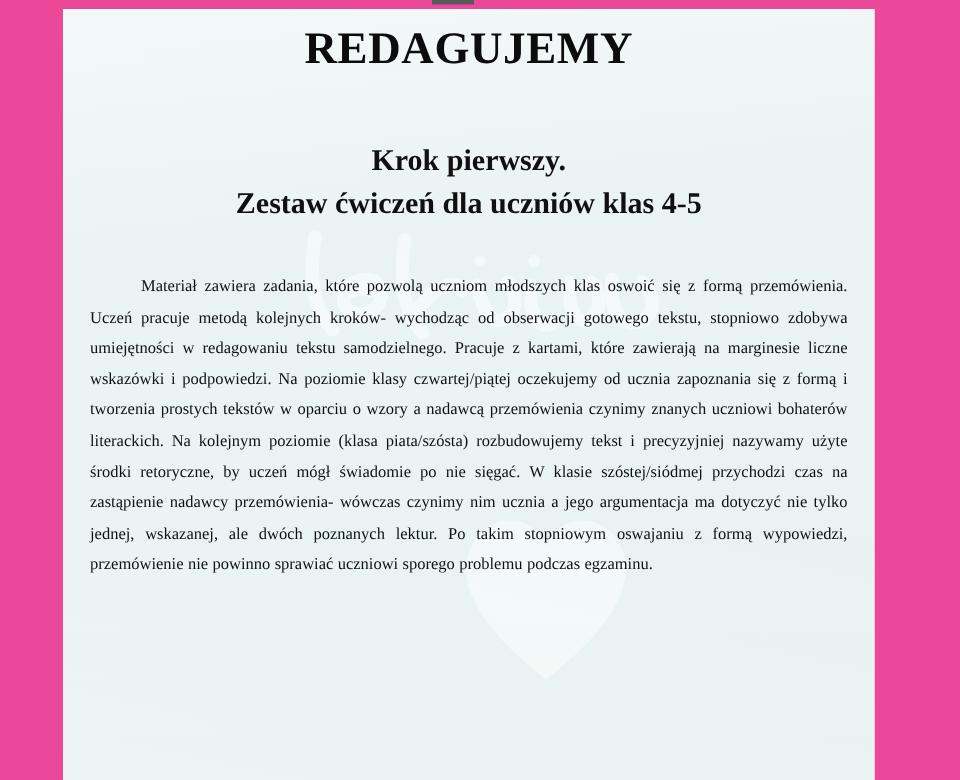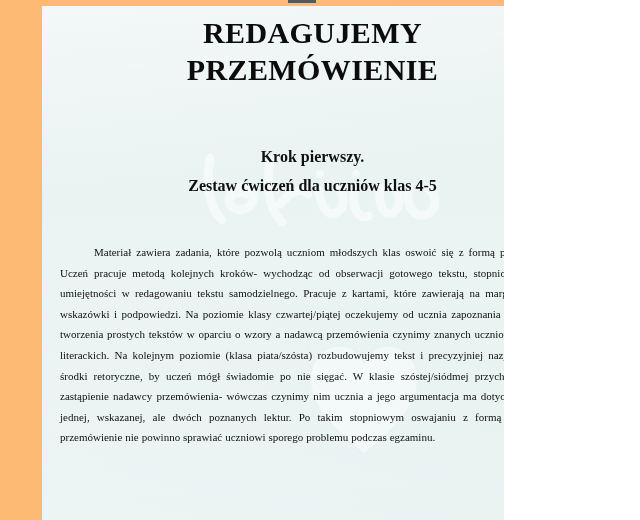--- a/index.html
+++ b/index.html
@@ -7,23 +7,23 @@
     padding: 0;
     width: 640px;
     height: 520px;
     overflow: hidden;
     background: #ffffff;
     font-family: "Liberation Serif", "DejaVu Serif", serif;
   }
 
   .viewer {
     position: relative;
-    width: 504px;
+    width: 640px;
     height: 520px;
-    background: #fdba74;
+    background: #ec4899;
     overflow: hidden;
   }
 
   
   .top-handle {
     position: absolute;
     top: 0px;
     left: 288px;
     width: 28px;
     height: 3px;
@@ -82,24 +82,24 @@
     letter-spacing: 0.4px;
     color: #0c0c0c;
     margin: 0;
     padding-top: 8px;
   }
   .doc-title .line2 { display: block; }
 
   .doc-subtitle {
     text-align: center;
     font-weight: bold;
-    font-size: 16px;
+    font-size: 20px;
     line-height: 29px;
     color: #101010;
-    margin: 12px;
+    margin: 0;
     padding-top: 42px;
   }
   .doc-subtitle .line2 { display: block; }
 
   .doc-body {
     margin: 0;
     padding: 30px 18px 0 18px;
     font-size: 11px;
     line-height: 20.6px;
     color: #101010;
@@ -141,21 +141,20 @@
       <svg viewBox="0 0 120 125" width="120" height="125" aria-hidden="true">
         <path d="M60 118 C24 90, 6 66, 6 44 C6 24, 20 10, 36 10 C47 10, 56 17, 60 26 C64 17, 73 10, 84 10 C100 10, 114 24, 114 44 C114 66, 96 90, 60 118 Z" fill="#ffffff" opacity="0.95"></path>
         <path d="M60 118 C24 90, 6 66, 6 44 C6 24, 20 10, 36 10 C47 10, 56 17, 60 26 C64 17, 73 10, 84 10 C100 10, 114 24, 114 44 C114 66, 96 90, 60 118 Z" fill="none" stroke="#dff0ee" stroke-width="2" opacity="0.6"></path>
       </svg>
     </div>
 
     <div class="content">
 
       <h1 class="doc-title">
         <span>REDAGUJEMY</span>
-        <span class="line2">PRZEMÓWIENIE</span>
       </h1>
 
       <h2 class="doc-subtitle">
         <span>Krok pierwszy.</span>
         <span class="line2">Zestaw ćwiczeń dla uczniów klas 4-5</span>
       </h2>
 
       <p class="doc-body">Materiał zawiera zadania, które pozwolą uczniom młodszych klas oswoić się z formą przemówienia.  Uczeń pracuje metodą kolejnych kroków- wychodząc od obserwacji gotowego tekstu, stopniowo zdobywa umiejętności w redagowaniu tekstu samodzielnego. Pracuje z kartami, które zawierają na marginesie liczne wskazówki i podpowiedzi. Na poziomie klasy czwartej/piątej oczekujemy od ucznia zapoznania się z formą  i tworzenia prostych tekstów w oparciu o wzory a nadawcą przemówienia czynimy znanych uczniowi bohaterów literackich. Na kolejnym poziomie (klasa piata/szósta) rozbudowujemy tekst i precyzyjniej nazywamy użyte środki retoryczne, by uczeń mógł świadomie po nie sięgać. W klasie szóstej/siódmej przychodzi czas na zastąpienie nadawcy przemówienia- wówczas czynimy nim ucznia a jego argumentacja ma dotyczyć nie tylko jednej, wskazanej, ale dwóch poznanych lektur. Po takim stopniowym oswajaniu z formą wypowiedzi, przemówienie nie powinno sprawiać uczniowi sporego problemu podczas egzaminu.</p>
 
     </div>

